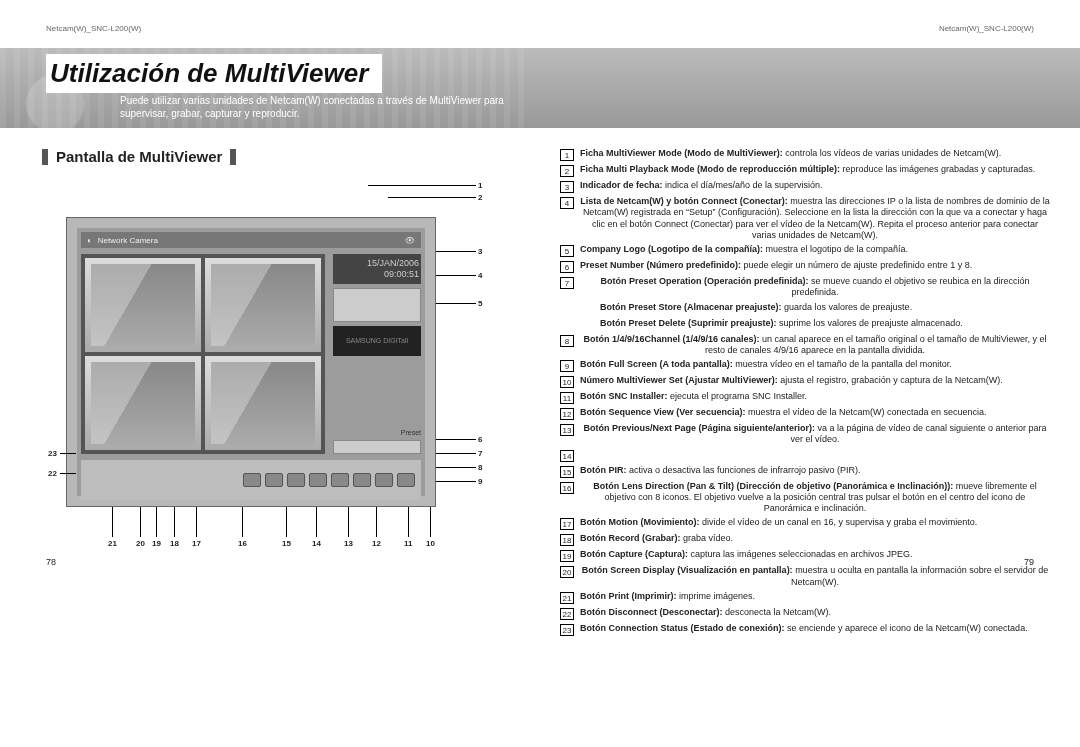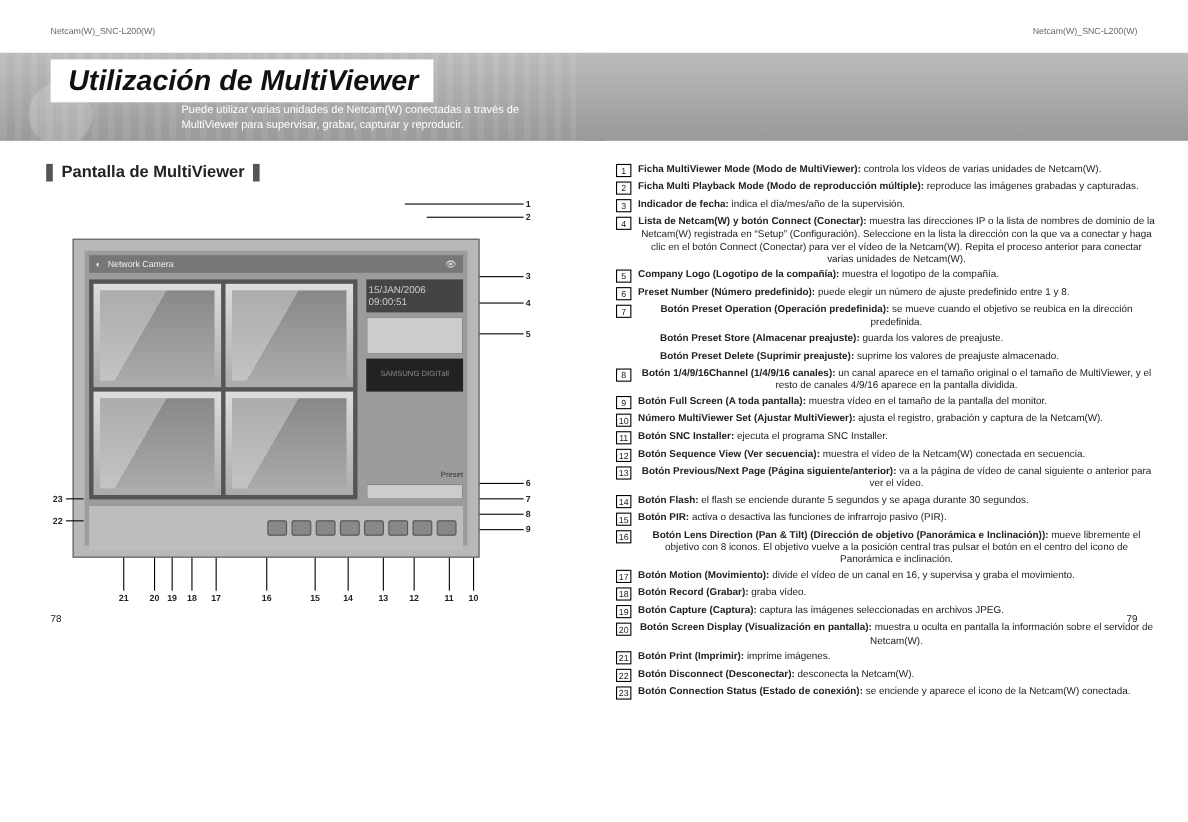--- a/index.html
+++ b/index.html
@@ -33,25 +33,25 @@
   .banner-pattern {
     position: absolute; inset:0;
     background:
       repeating-linear-gradient(90deg, rgba(255,255,255,.08) 0 6px, transparent 6px 14px),
       radial-gradient(circle at 10% 70%, rgba(255,255,255,.18) 0 28px, transparent 30px);
     mix-blend-mode: screen;
   }
   .banner-title {
     position: absolute; left: 46px; top: 6px;
     font-size: 26px; font-weight: bold; font-style: italic; color: #111;
-    background: #fff; padding: 4px 14px 4px 16px;
+    background: #fff; padding: 4px 14px 4px 4px;
   }
   .banner-sub {
     position: absolute; left: 120px; right: 40px; top: 46px;
-    font-size: 10px; color: #fff; line-height: 1.3; margin-left: 45px;
+    font-size: 10px; color: #fff; line-height: 1.3;
   }
   .banner-right {
     height: 80px; margin: 18px -30px 20px -30px;
     background: linear-gradient(#bbb,#999);
     position: relative;
   }
   .banner-right .banner-pattern { position:absolute; inset:0;
     background: repeating-linear-gradient(90deg, rgba(0,0,0,.15) 0 2px, transparent 2px 4px);
   }
 
@@ -81,21 +81,21 @@
     display:flex; align-items:center; padding:0 6px; color:#eee; font-size:8px;
     gap:6px;
   }
   .shot-body { display:flex; gap:8px; height: 200px;}
   .cams { flex:1; display:grid; grid-template-columns:1fr 1fr; grid-template-rows:1fr 1fr; gap:4px; background:#555; padding:4px; }
   .cam { background: linear-gradient(#ddd,#aaa); position:relative; }
   .cam::after{content:"";position:absolute;inset:6px;background:
     linear-gradient(120deg, rgba(255,255,255,.3) 0 40%, transparent 40%),
     linear-gradient(#888,#aaa);}
   .sidepanel { width: 88px; display:flex; flex-direction:column; gap:4px;}
-  .datebox { background:#444; color:#ccc; text-align:left; padding:4px 2px; font-size:9px; line-height:1.2;}
+  .datebox { background:#444; color:#ccc; text-align:right; padding:4px 2px; font-size:9px; line-height:1.2;}
   .ipbox { height:34px; background:#ccc; border:1px solid #888;}
   .logo { height:30px; background:#222; color:#888; font-size:7px; display:flex; align-items:center; justify-content:center;}
   .shot-footer { margin-top:6px; height:40px; background:#bdbdbd; display:flex; align-items:center; justify-content:flex-end; padding:0 6px; gap:4px;}
   .pill { width:18px;height:14px;background:#888;border:1px solid #555;border-radius:2px;}
 
   .callout-num {
     position:absolute; font-size:8px; font-weight:bold; color:#222;
   }
   .leader-v { position:absolute; width:1px; background:#000; }
   .leader-h { position:absolute; height:1px; background:#000; }
@@ -292,21 +292,20 @@
         <div class="def-row">
           <div class="box">12</div>
           <div class="def-text"><b>Botón Sequence View (Ver secuencia):</b> muestra el vídeo de la Netcam(W) conectada en secuencia.</div>
         </div>
         <div class="def-row">
           <div class="box">13</div>
           <div class="def-text"><b>Botón Previous/Next Page (Página siguiente/anterior):</b> va a la página de vídeo de canal siguiente o anterior para ver el vídeo.</div>
         </div>
         <div class="def-row">
           <div class="box">14</div>
-          <div class="def-text"><b>Botón Flash:</b> el flash se enciende durante 5 segundos y se apaga durante 30 segundos.</div>
         </div>
         <div class="def-row">
           <div class="box">15</div>
           <div class="def-text"><b>Botón PIR:</b> activa o desactiva las funciones de infrarrojo pasivo (PIR).</div>
         </div>
         <div class="def-row">
           <div class="box">16</div>
           <div class="def-text"><b>Botón Lens Direction (Pan &amp; Tilt) (Dirección de objetivo (Panorámica e Inclinación)):</b> mueve libremente el objetivo con 8 iconos. El objetivo vuelve a la posición central tras pulsar el botón en el centro del icono de Panorámica e inclinación.</div>
         </div>
         <div class="def-row">

